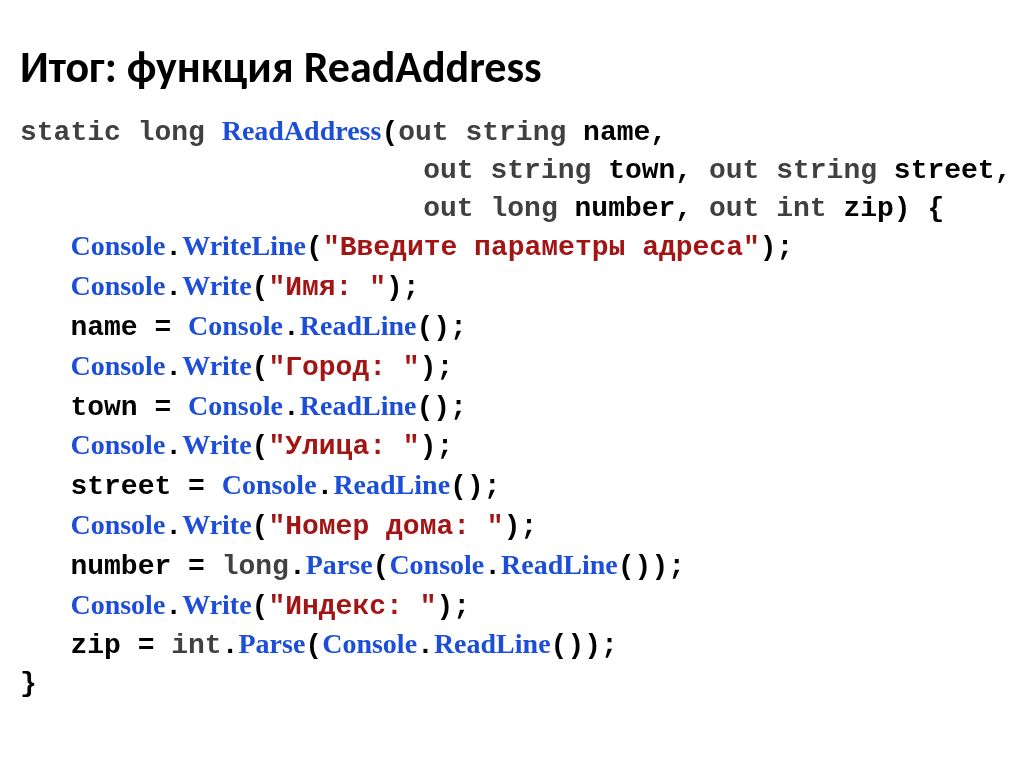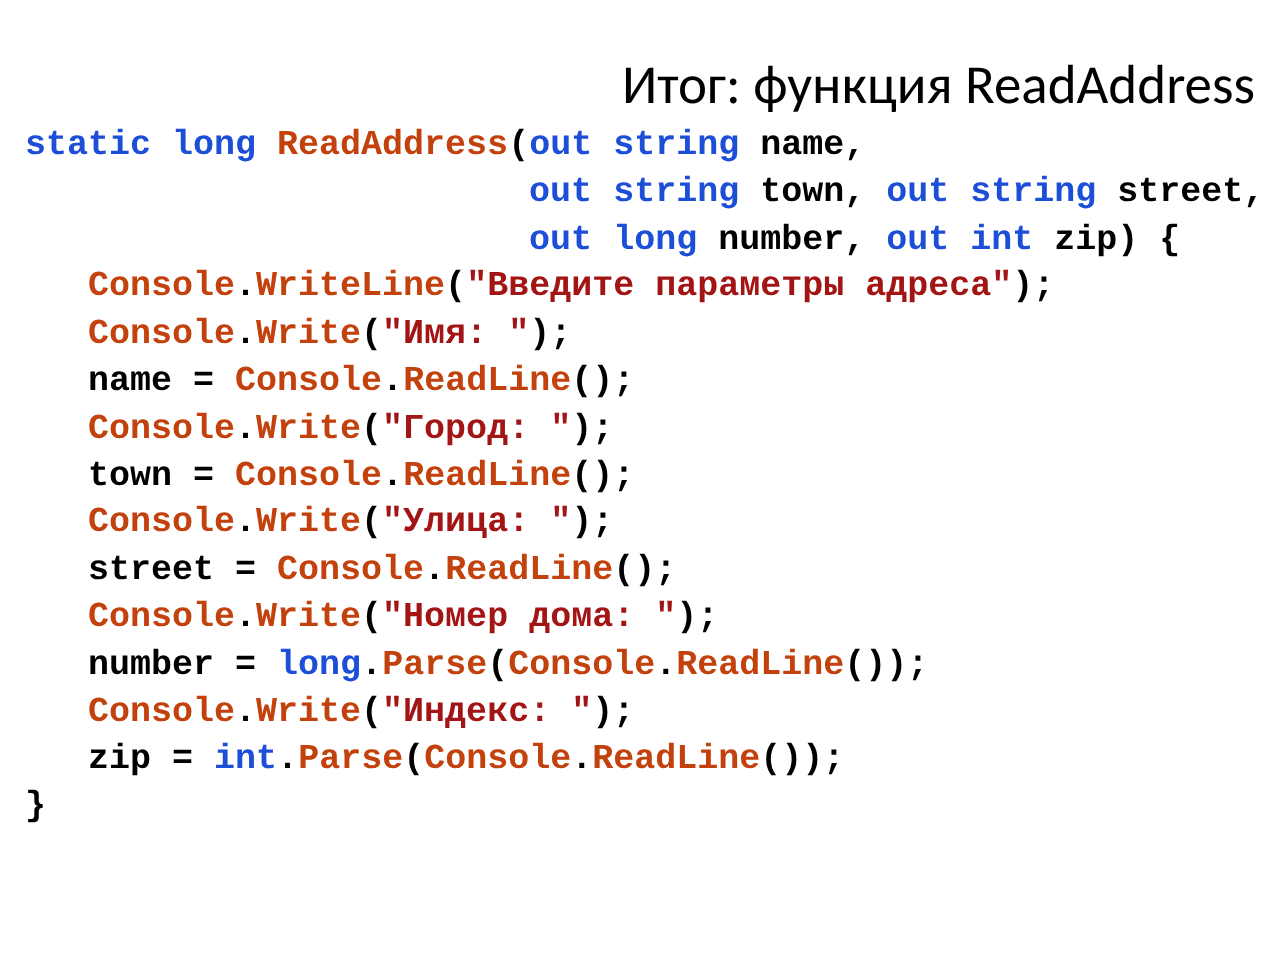--- a/index.html
+++ b/index.html
@@ -11,36 +11,36 @@
       width: 1024px;
       height: 767px;
       background: #ffffff;
       font-family: 'Calibri', 'Segoe UI', sans-serif;
       overflow: hidden;
     }
     .slide {
       padding: 40px 20px 20px 20px;
     }
     .title {
-      text-align: right;
+      text-align: left;
       font-size: 44px;
-      font-weight: 400;
+      font-weight: 700;
       color: #000000;
-      margin-bottom: 4px;
+      margin-bottom: 18px;
     }
     .code {
       font-family: 'Consolas', 'Courier New', monospace;
       font-size: 28px;
       line-height: 1.35;
       white-space: pre;
       color: #000000;
       font-weight: bold;
     }
-    .kw { color: #1d4ed8; }
-    .type { color: #c2410c; }
+    .kw { color: #404040; }
+    .type { color: #1d4ed8; font-family: Liberation Serif, serif; }
     .str { color: #a31515; }
   </style>
 </head>
 <body>
 
 <div class="slide">
   <h1 class="title">Итог: функция ReadAddress</h1>
   <div class="code"><span class="kw">static</span> <span class="kw">long</span> <span class="type">ReadAddress</span>(<span class="kw">out</span> <span class="kw">string</span> <span>name</span>,
                         <span class="kw">out</span> <span class="kw">string</span> <span>town</span>, <span class="kw">out</span> <span class="kw">string</span> <span>street</span>,
                         <span class="kw">out</span> <span class="kw">long</span> <span>number</span>, <span class="kw">out</span> <span class="kw">int</span> <span>zip</span>) {

